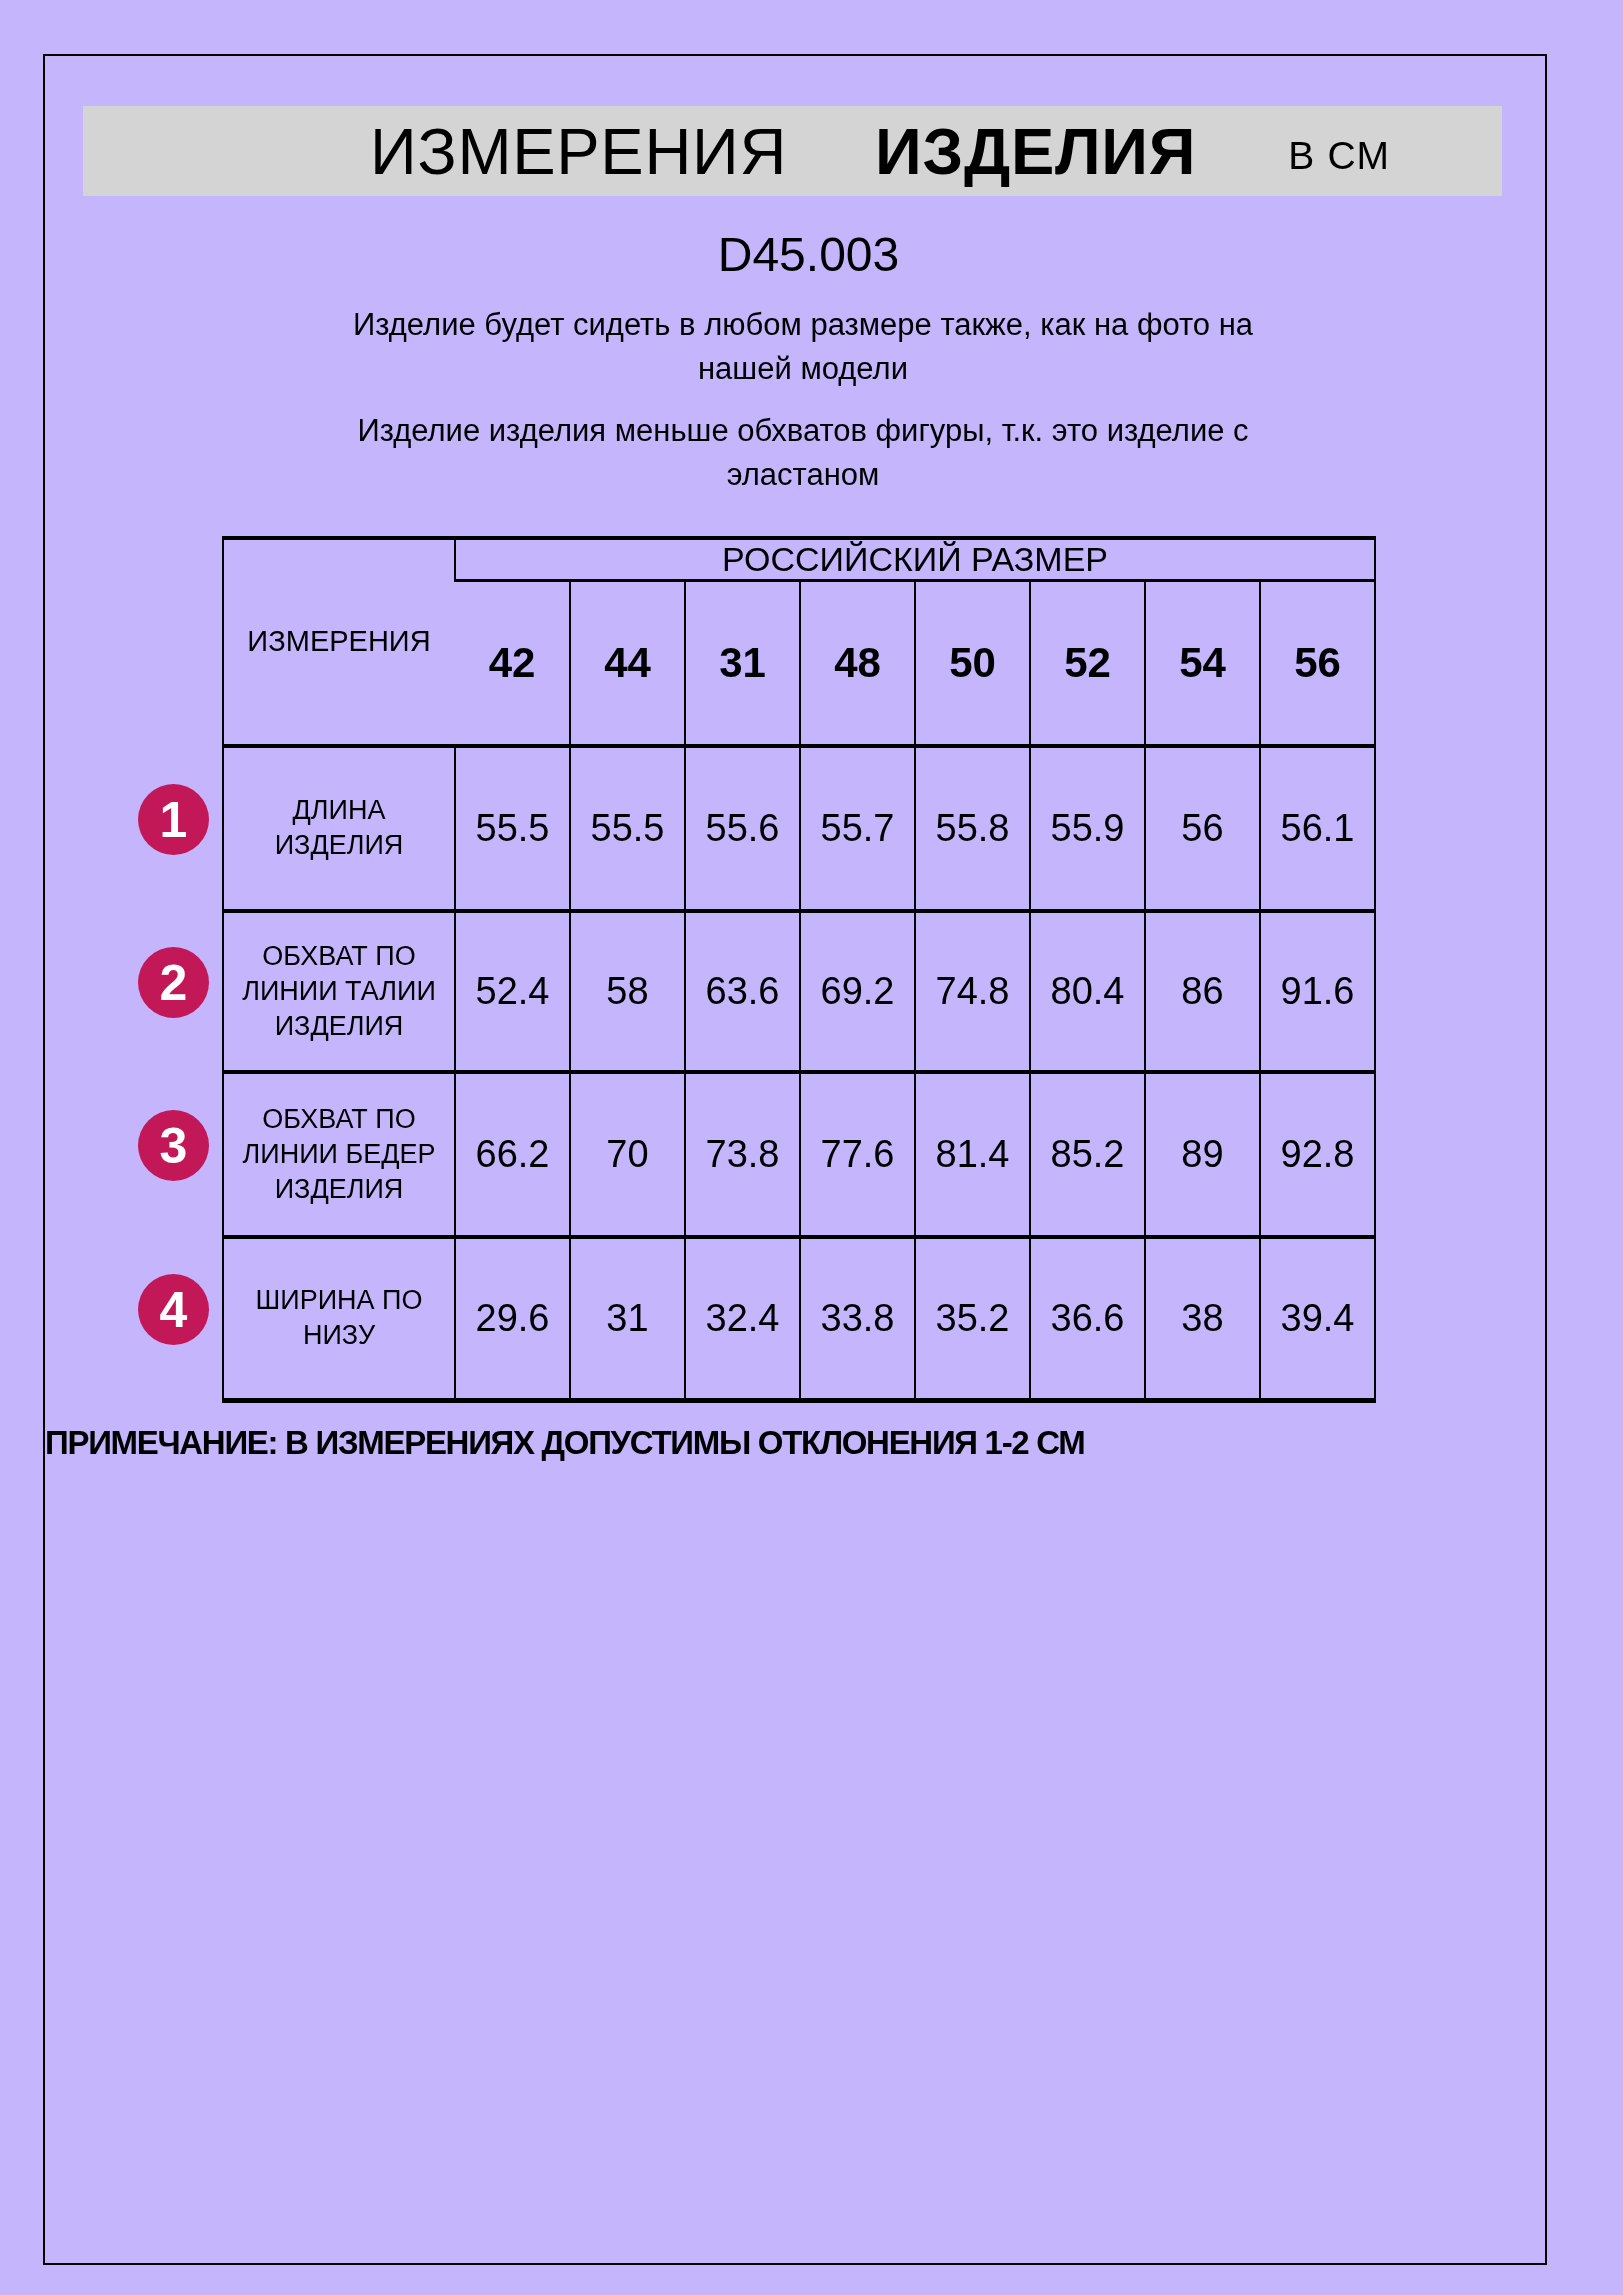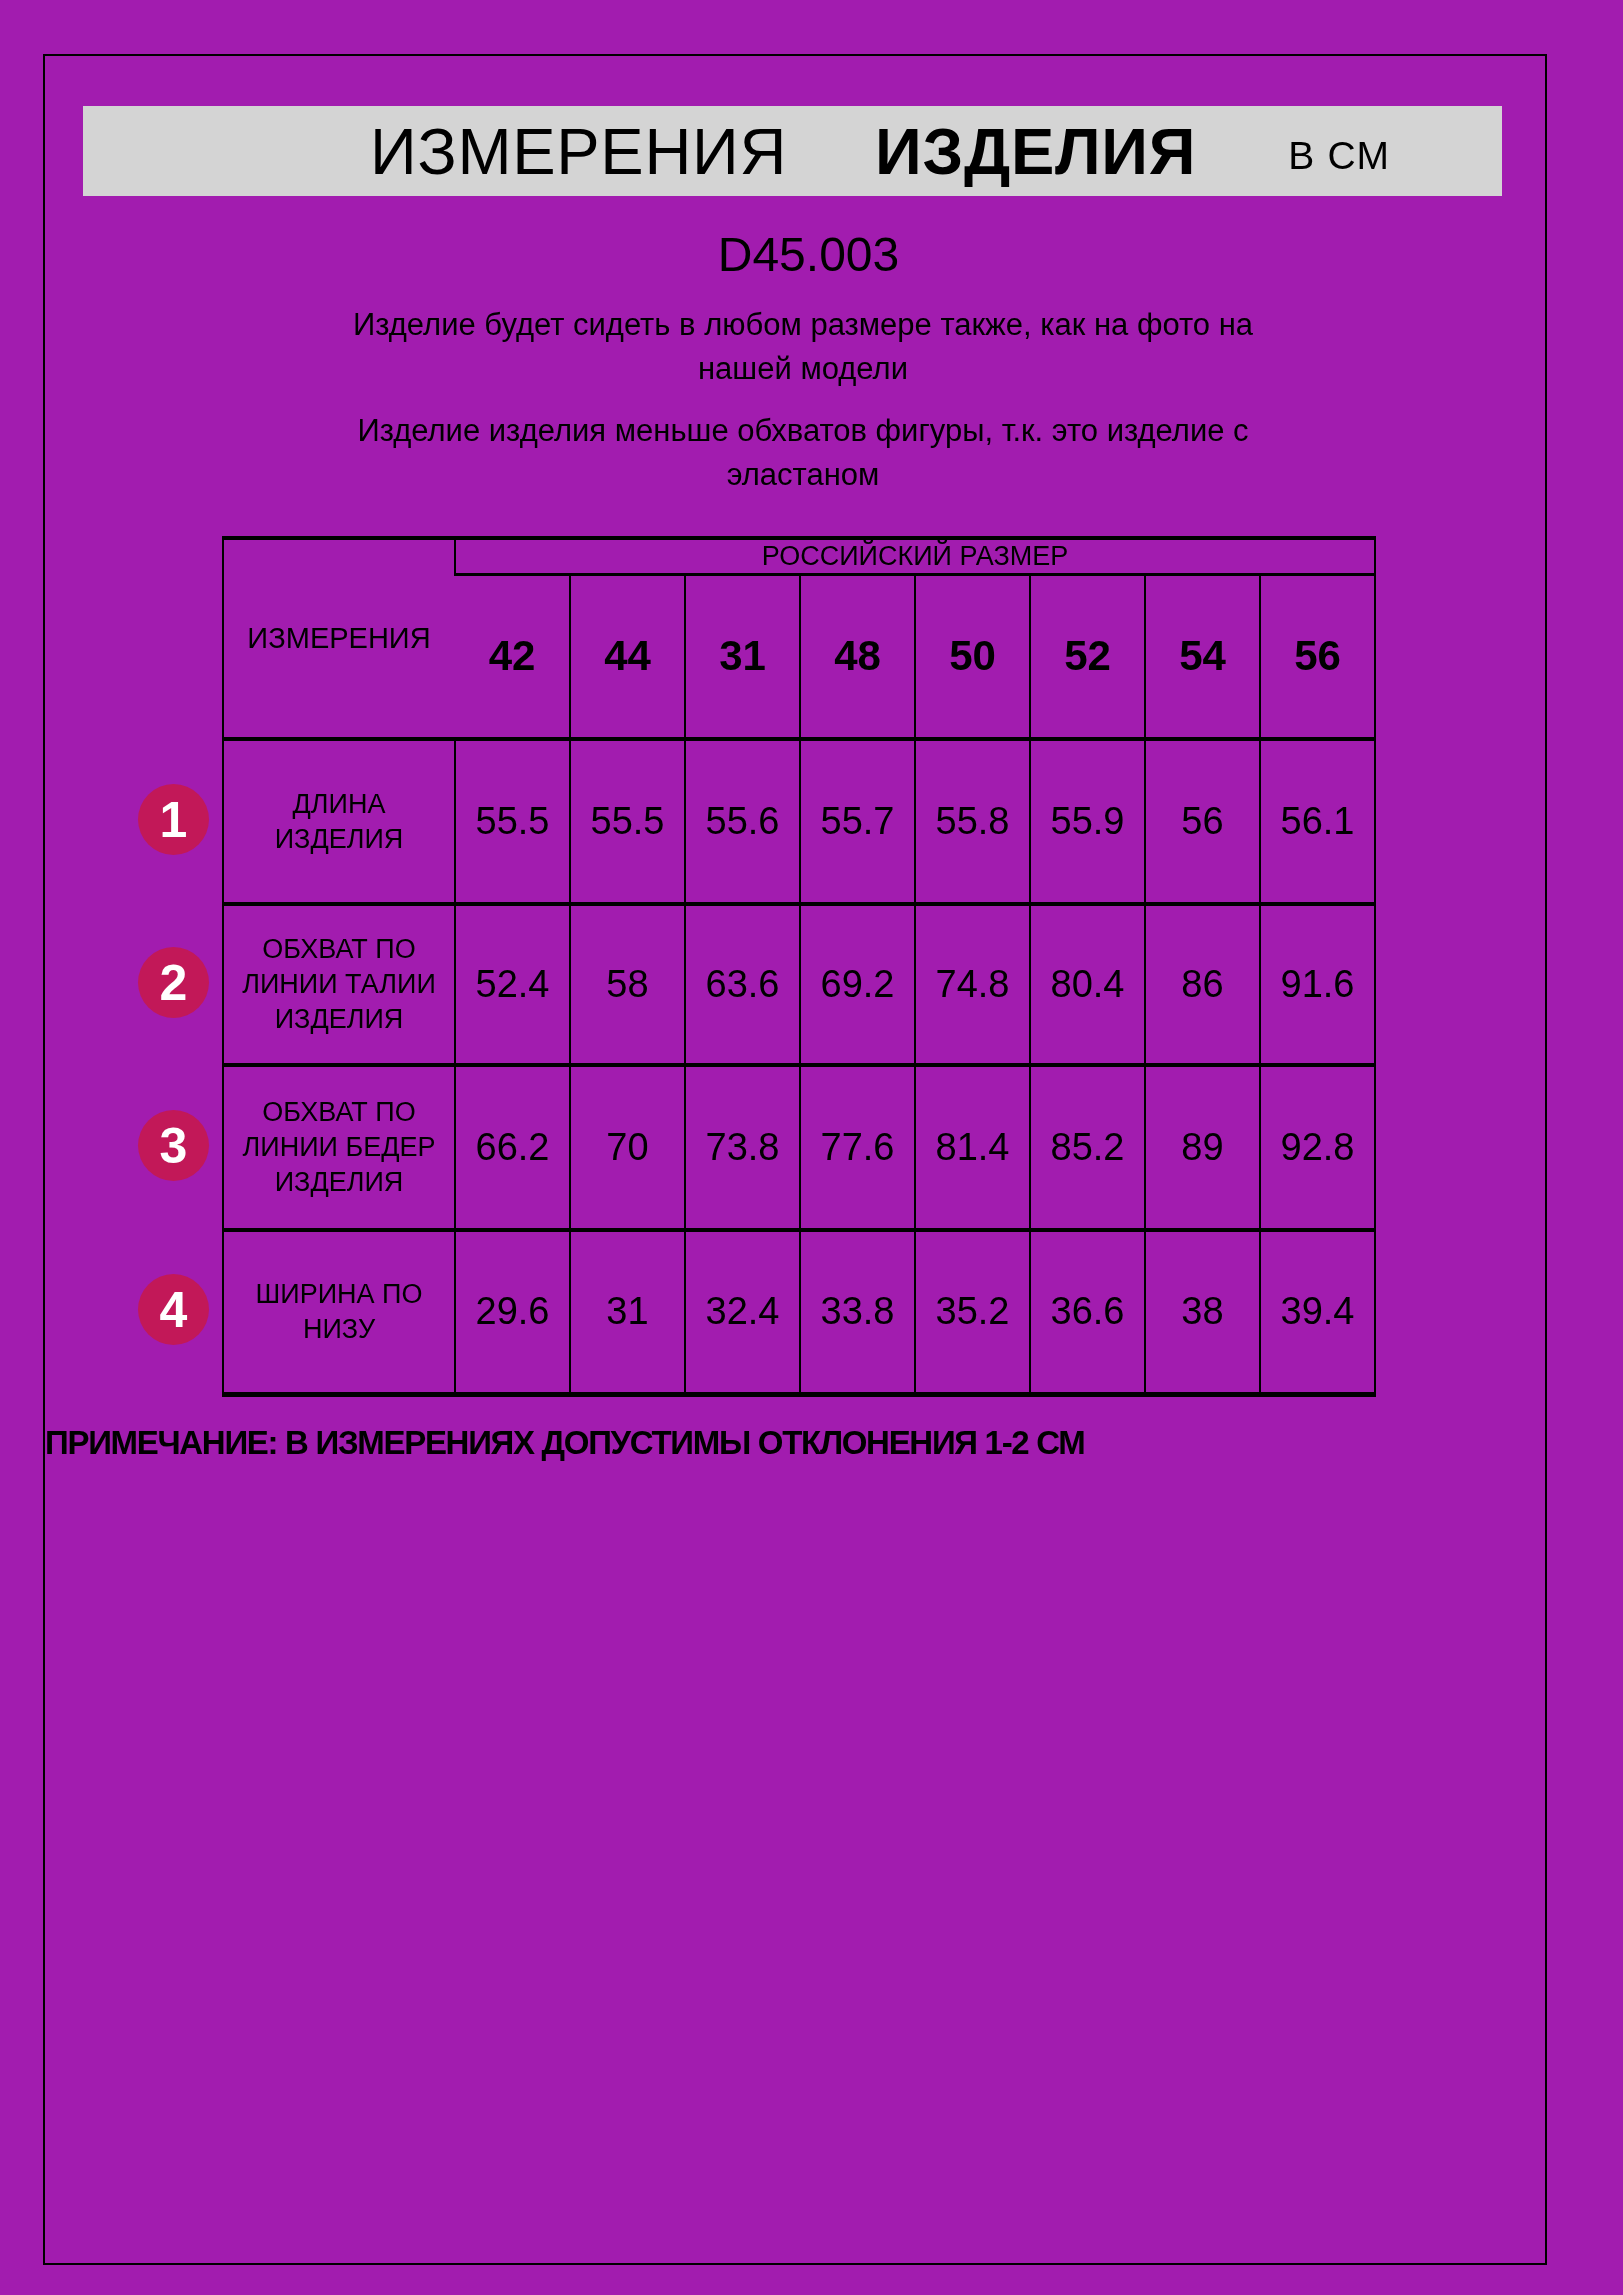--- a/index.html
+++ b/index.html
@@ -1,19 +1,19 @@
 <!DOCTYPE html>
 <html style="--badge: #c21858; --title-bar-bg: #d4d4d4; --ink: #000000;font-size:10.5px"><head>
 <meta charset="utf-8">
 <style>
   html,body{margin:0;padding:0;background:#ffffff;}
   .page{
     position:relative;
     width:1623px;height:2295px;
-    background:#a21caf;
+    background:#c4b5fd;
     font-family:"Liberation Sans", sans-serif;
     color:#000;
     overflow:hidden;
   }
   .frame{
     position:absolute;
     left:43px;top:54px;
     width:1504px;height:2211px;
     border:2.6px solid #000;
     box-sizing:border-box;
@@ -89,21 +89,21 @@
   tr.row-sizes{height:165px;margin-left:44px;}
   tr.row-data-1{height:165px;}
   tr.row-data-2{height:161px;}
   tr.row-data-3{height:165px;}
   tr.row-data-4{height:164px;}
   td.corner-cell{
     font-size:29px;
     border-bottom:4.6px solid #000;
   }
   td.group-header-cell{
-    font-size:27px;
+    font-size:34px;
     border-bottom:3.3px solid #000;
     margin-top:36px;
   }
   td.size-cell{
     font-size:42px;
     font-weight:700;
     border-bottom:4.6px solid #000;
   }
   td.label-cell{
     font-size:27px;

